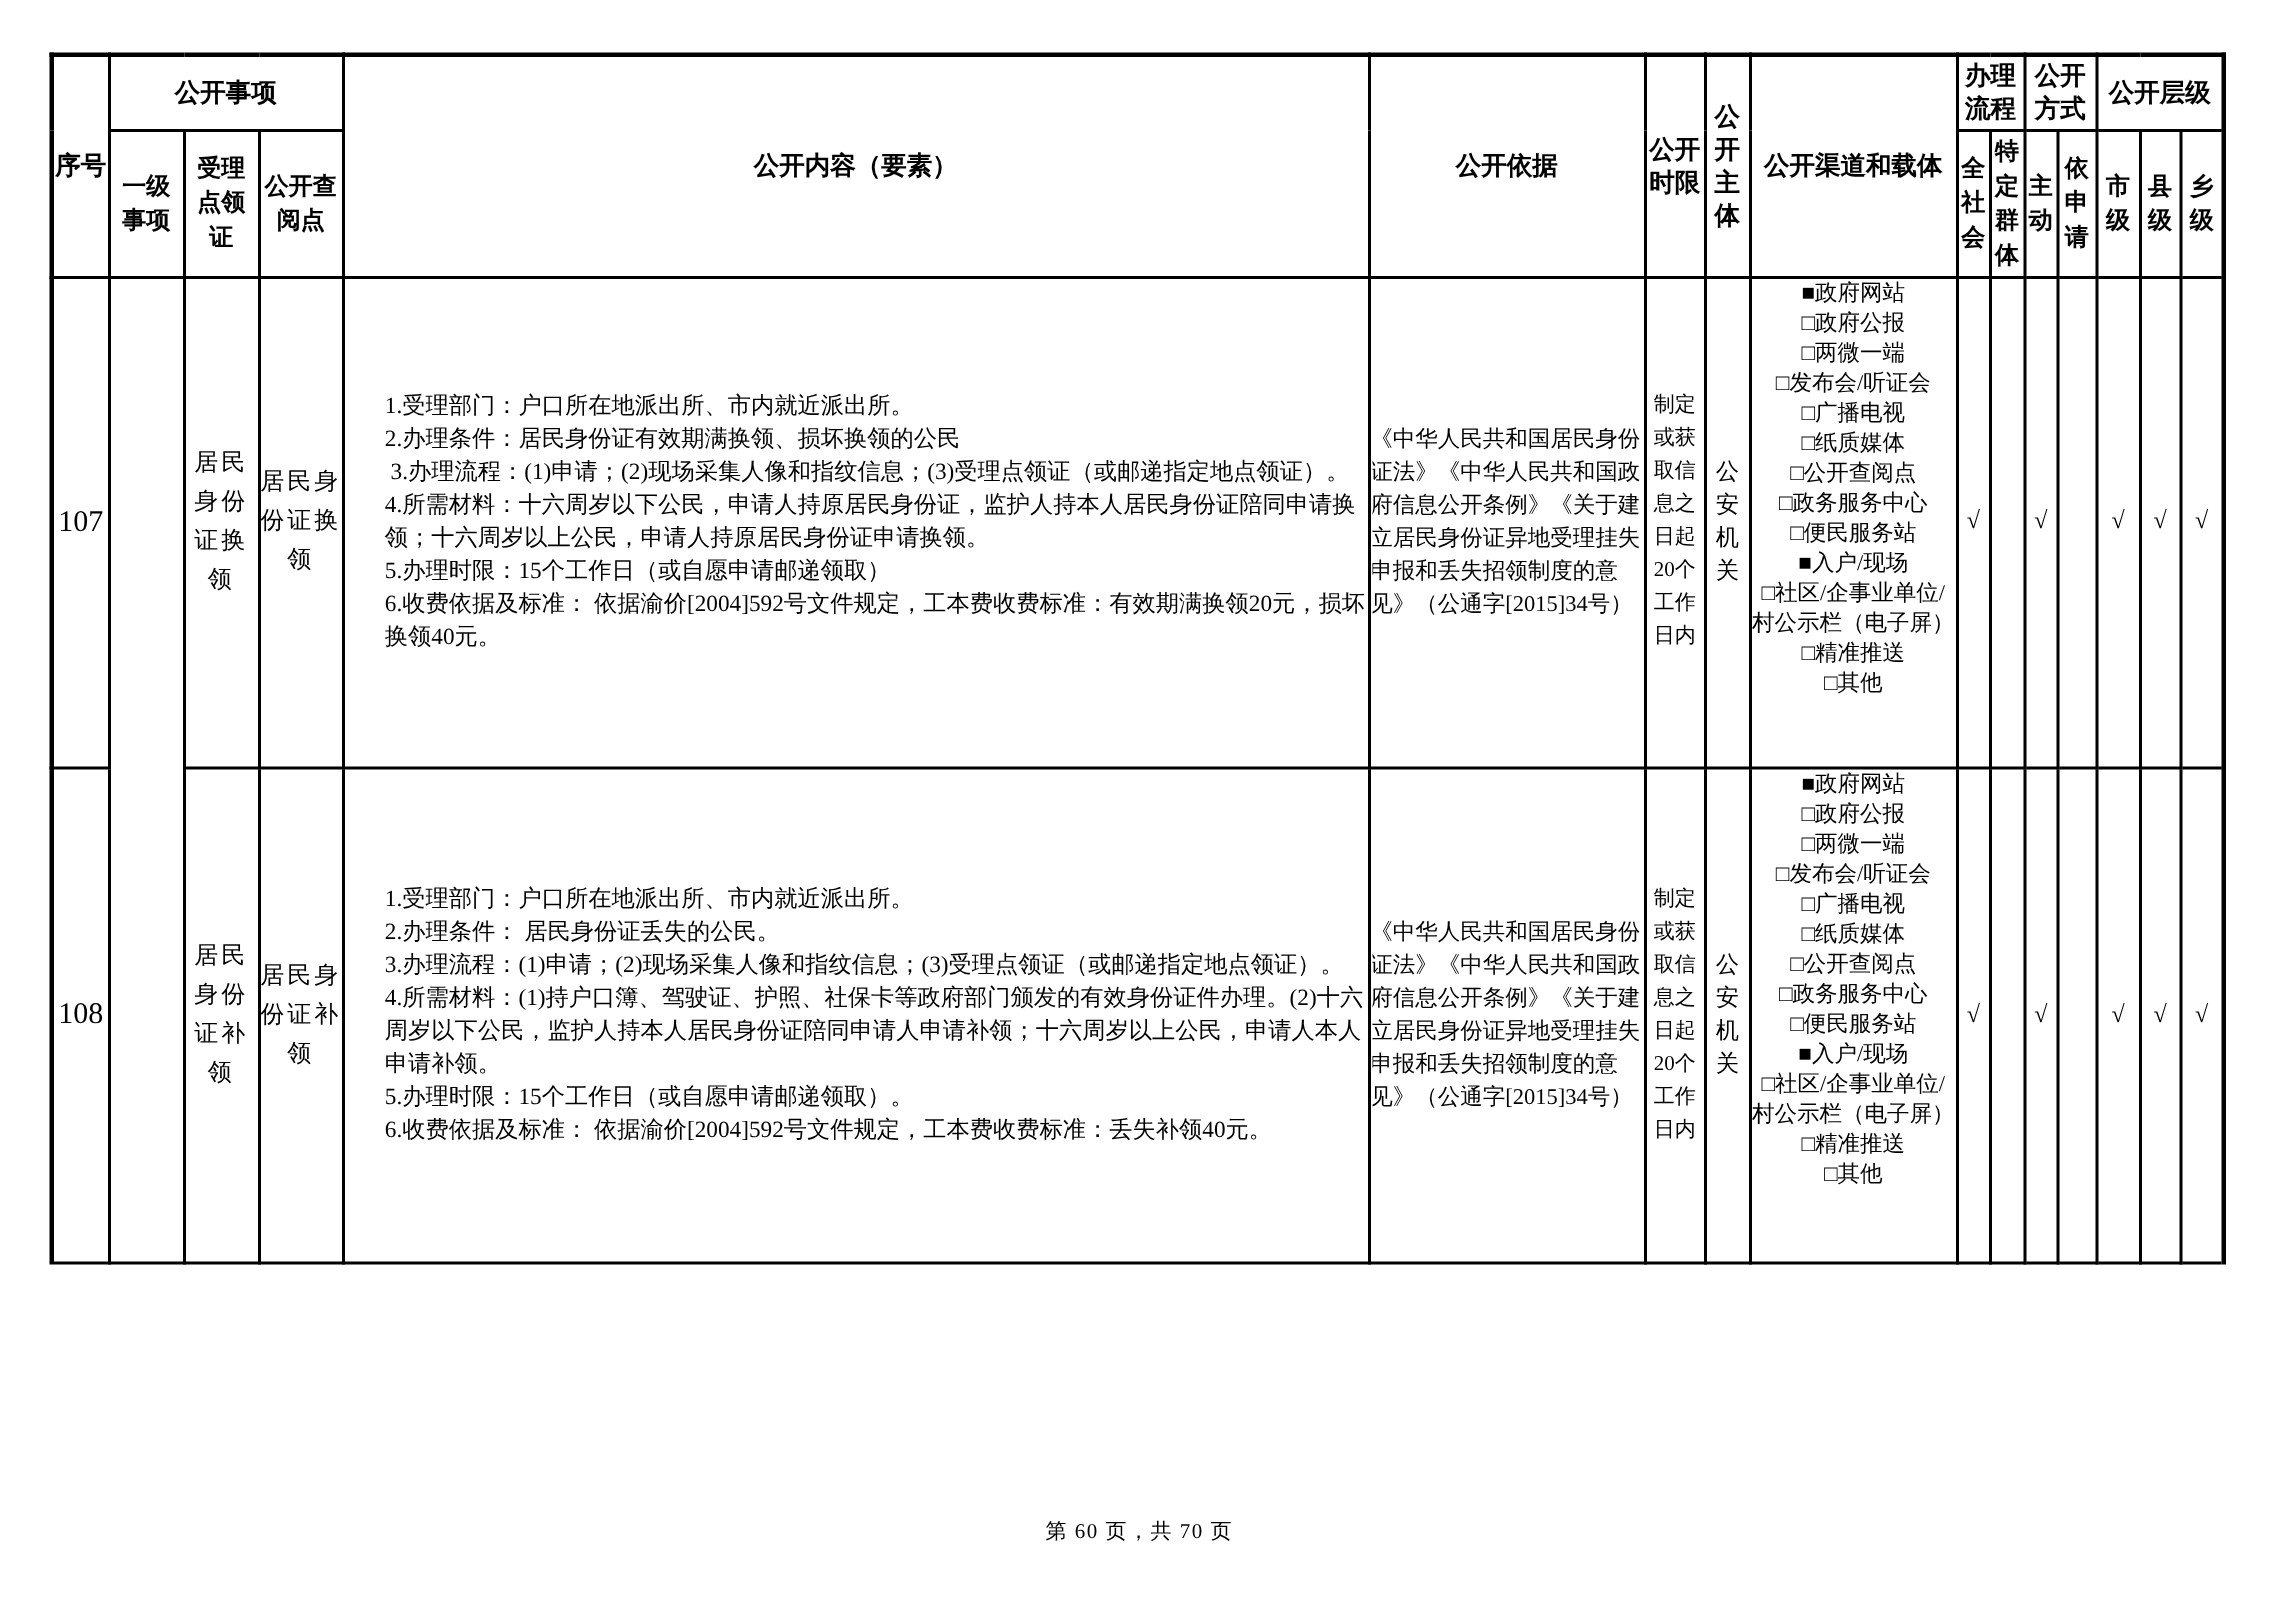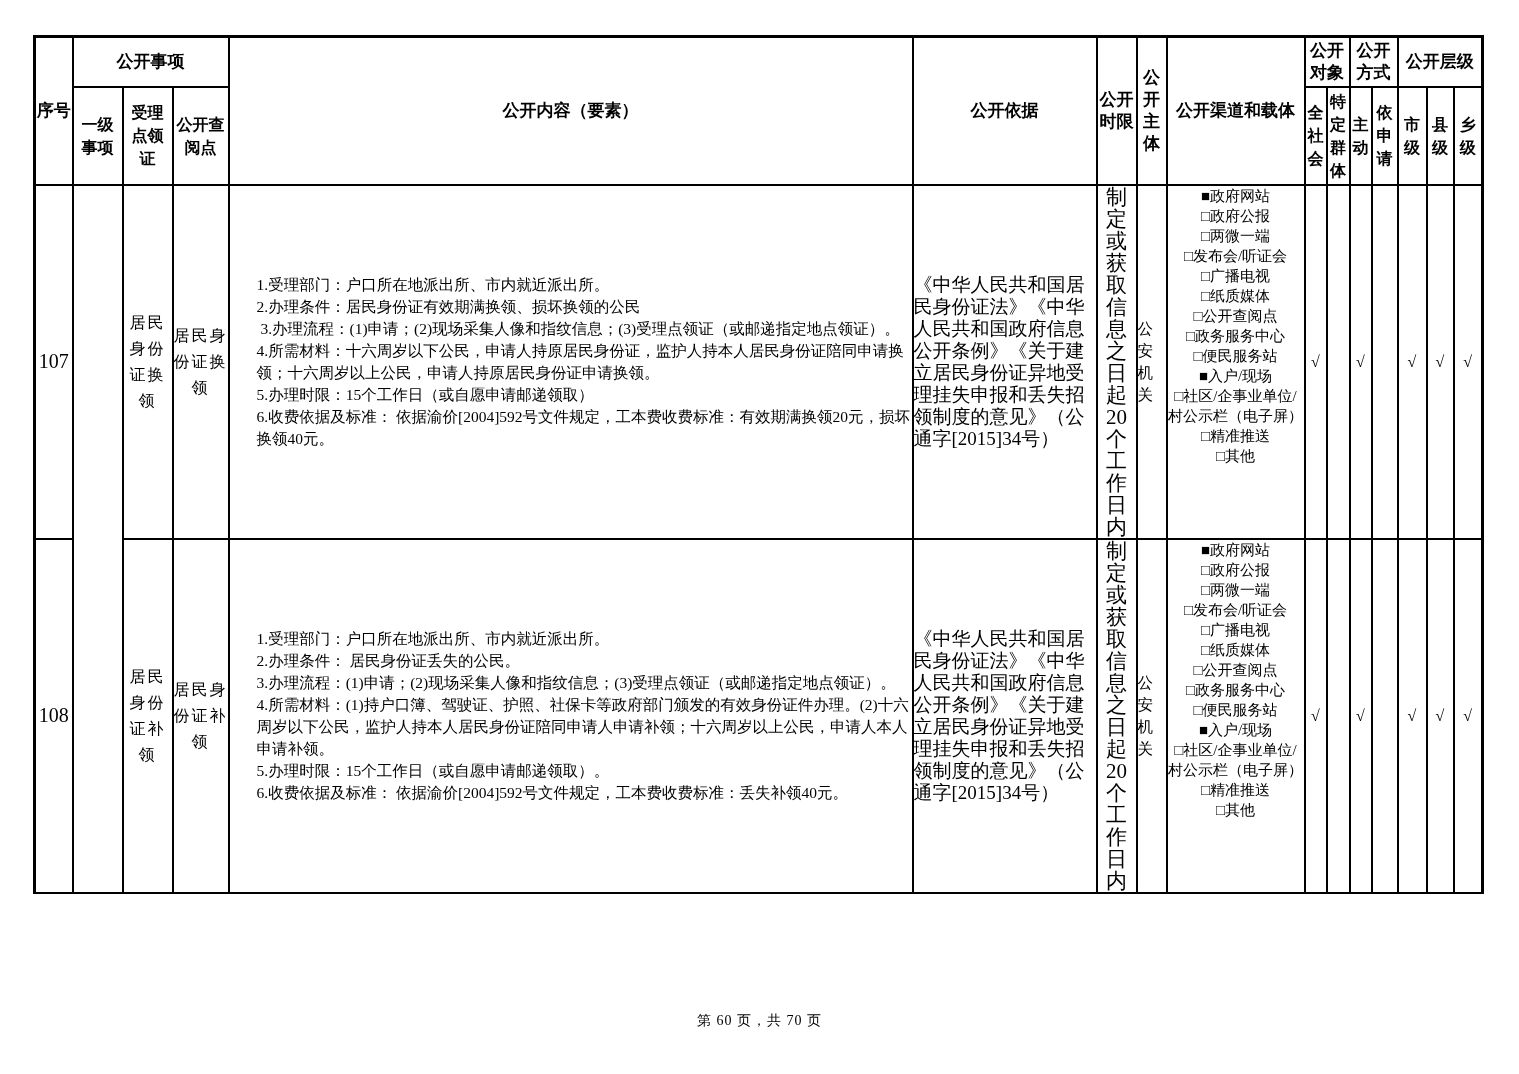--- a/index.html
+++ b/index.html
@@ -31,23 +31,23 @@
     vertical-align:middle;
   }
   tr.hr1 th{font-size:17px;line-height:22px;}
   tr.hr2 th{font-size:16px;line-height:23px;padding:1px;}
   th.span2{font-size:17px;}
   td{vertical-align:middle;}
   td.num{font-size:20px;text-align:center;}
   td.lv{font-size:16px;line-height:26px;text-align:center;letter-spacing:2px;padding:1px;}
   td.content{font-size:15.5px;line-height:22px;text-align:left;padding:2px 3px;}
   td.content .cline{white-space:pre-wrap;margin-left:27px;}
-  td.basis{font-size:19px;line-height:22px;text-align:left;padding:0 9px;}
-  td.tlimit{font-size:21px;line-height:22px;text-align:center;padding:0 2px;}
-  td.subject{font-size:15.5px;line-height:22px;padding:0 1px;margin-left:44px;}
+  td.basis{font-size:15px;line-height:22px;text-align:left;padding:0 9px;border-radius:25px;}
+  td.tlimit{font-size:14px;line-height:22px;text-align:center;padding:0 2px;}
+  td.subject{font-size:15.5px;line-height:22px;text-align:center;padding:0 1px;margin-left:44px;}
   td.channels{font-size:15px;line-height:20px;text-align:center;vertical-align:top;padding:4px 1px 0 4px;}
   td.mark{font-size:16px;text-align:center;}
   td.open-bottom{border-bottom:none;}
   .footer{
     position:absolute;left:0;top:1012px;width:1519px;
     text-align:center;font-size:14px;letter-spacing:1px;
   }
 </style>
 </head>
 <body>
@@ -76,21 +76,21 @@
 
     <tbody>
         <tr class="hr1" style="height:50px">
       <th rowspan="2" class="span2">序号</th>
       <th colspan="3">公开事项</th>
       <th rowspan="2" class="span2">公开内容（要素）</th>
       <th rowspan="2" class="span2">公开依据</th>
       <th rowspan="2" class="span2">公开时限</th>
       <th rowspan="2" class="span2">公开主体</th>
       <th rowspan="2" class="span2">公开渠道和载体</th>
-      <th colspan="2">公开对象</th>
+      <th colspan="2">办理流程</th>
       <th colspan="2">公开方式</th>
       <th colspan="3">公开层级</th>
     </tr>
     <tr class="hr2" style="height:98px">
       <th>一级事项</th>
       <th>受理点领证</th>
       <th>公开查阅点</th>
       <th>全社会</th>
       <th>特定群体</th>
       <th>主动</th>

